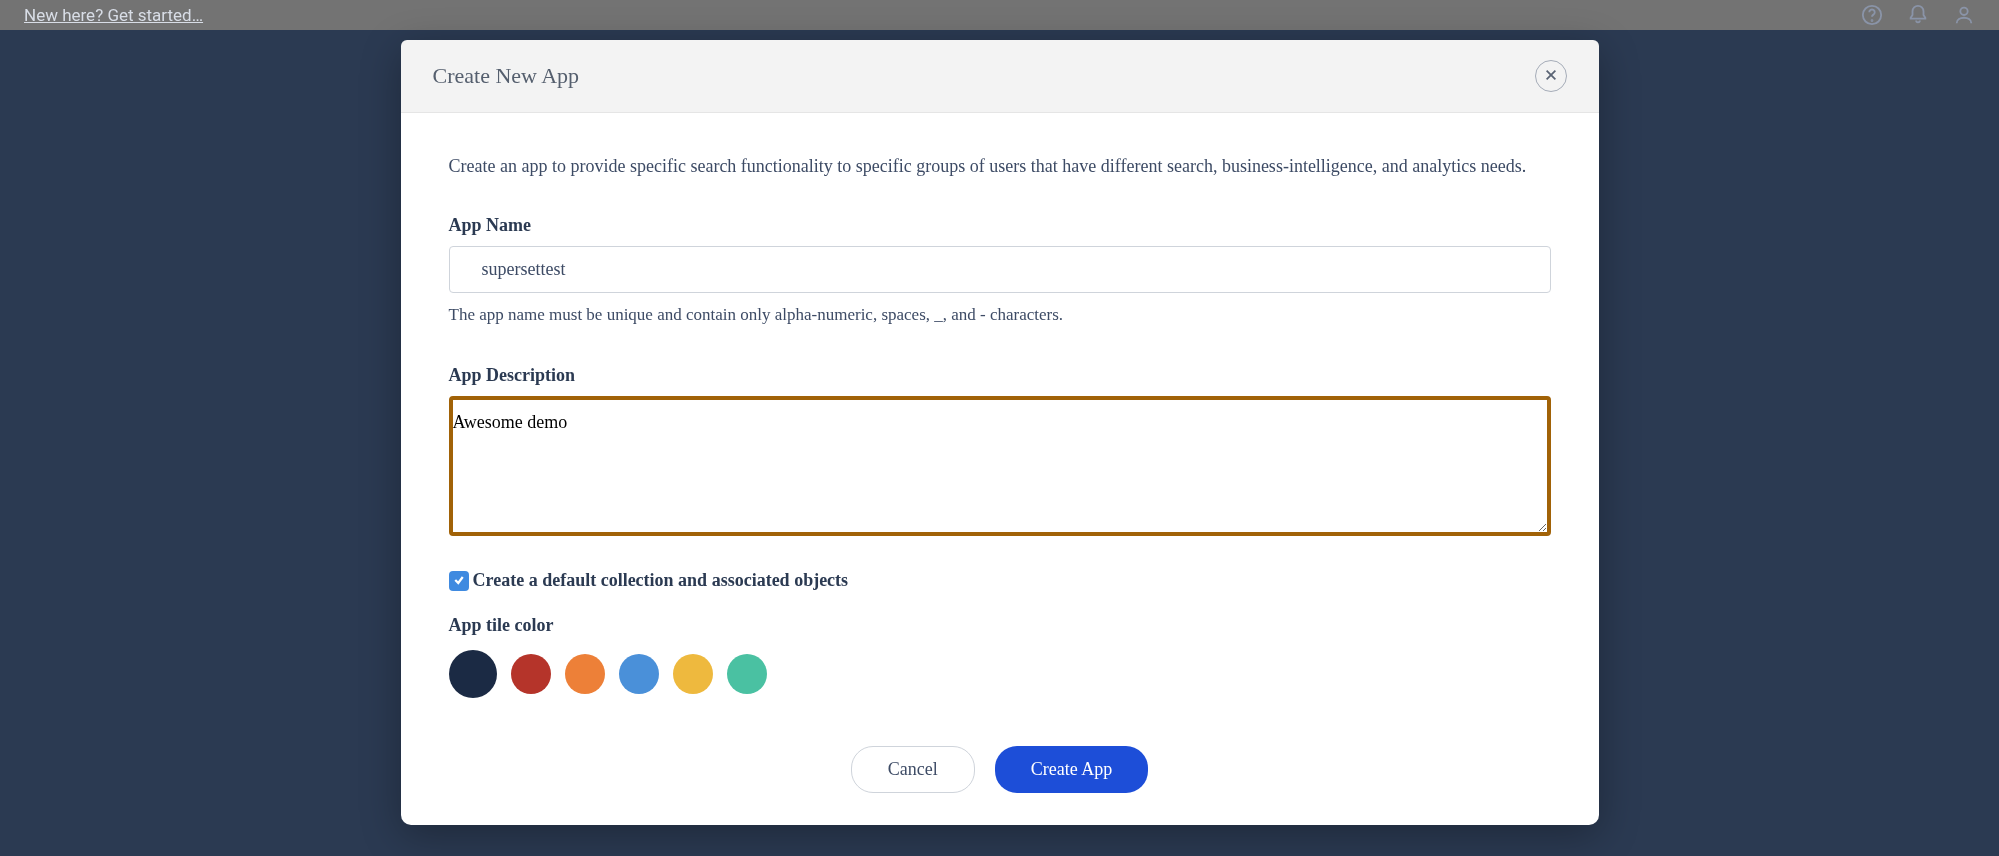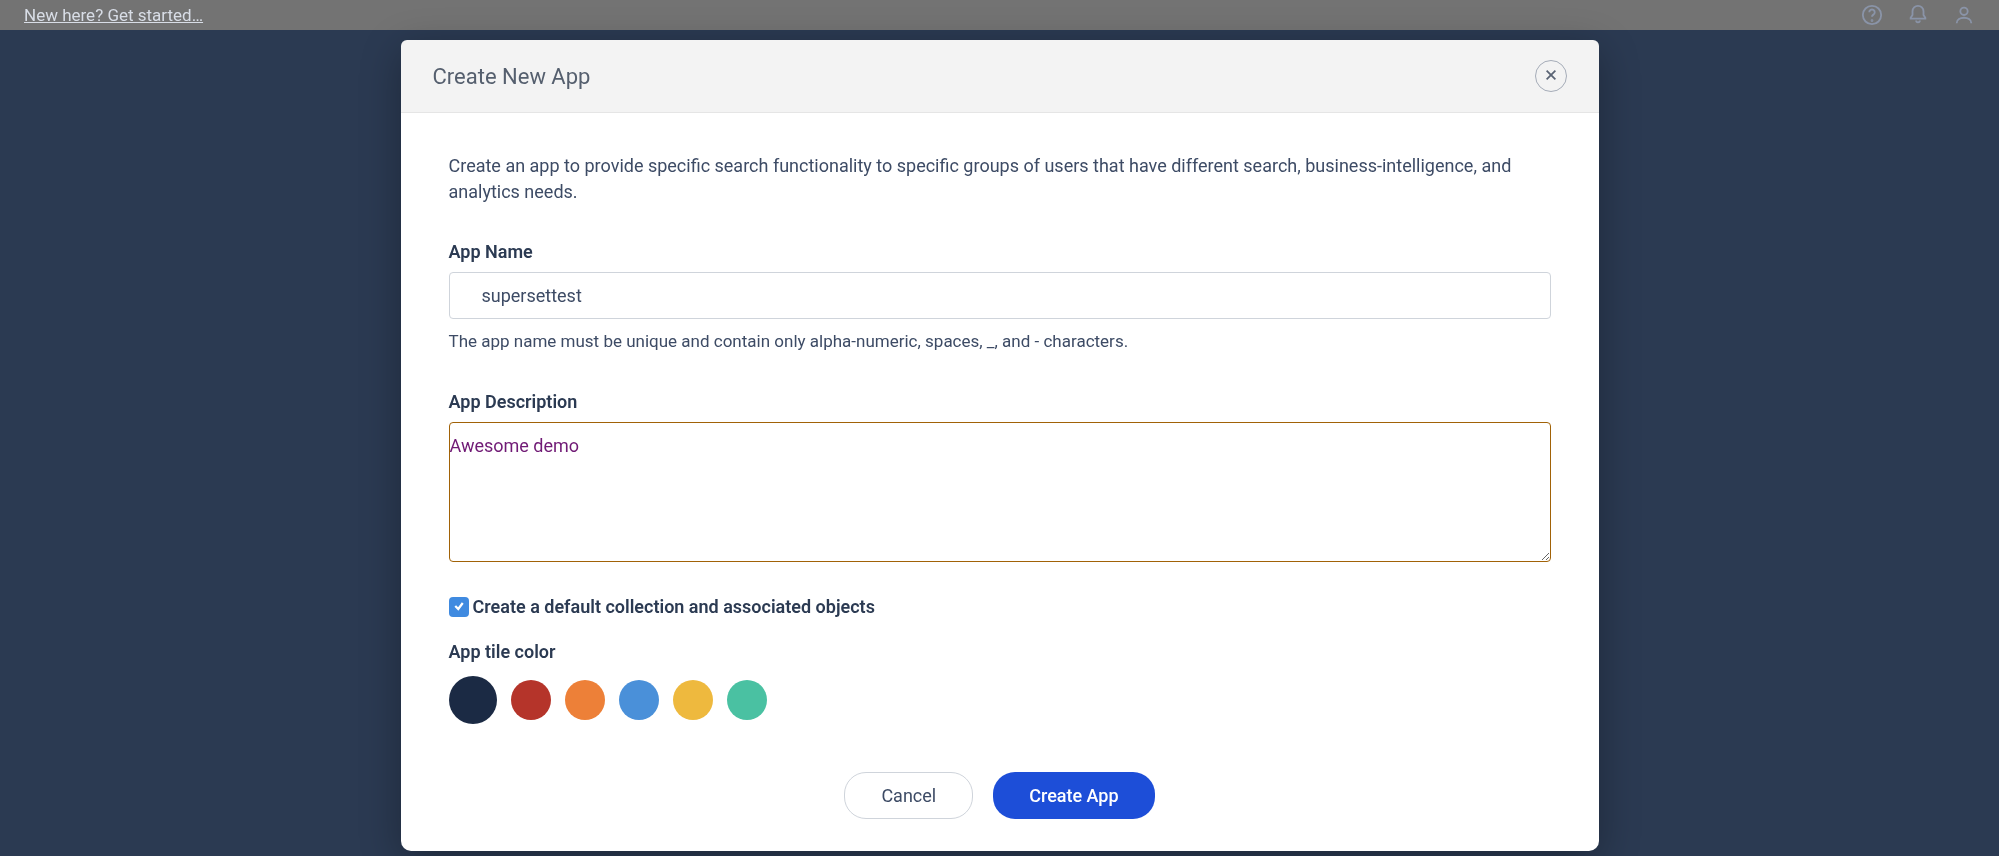--- a/index.html
+++ b/index.html
@@ -54,20 +54,21 @@
     }
     .modal {
       position: absolute;
       top: 40px;
       left: 50%;
       transform: translateX(-50%);
       width: 1198px;
       background: #ffffff;
       border-radius: 10px;
       box-shadow: 0 10px 40px rgba(0,0,0,0.3);
+      font-family: Liberation Serif, serif;
     }
     .modal-header {
       background: #f3f3f3;
       border-bottom: 1px solid #e5e5e5;
       padding: 20px 32px;
       display: flex;
       justify-content: space-between;
       align-items: center;
       border-radius: 6px 6px 0 0;
     }
@@ -120,22 +121,22 @@
     .help-text {
       font-size: 17px;
       color: #3d4b65;
       margin-top: 12px;
       margin-bottom: 40px;
     }
     .textarea-input {
       width: 100%;
       padding: 12px 0;
       font-size: 18px;
-      color: #701a75;
-      border: 1px solid #a16207;
+      color: #000000;
+      border: 4px solid #a16207;
       border-radius: 4px;
       font-family: inherit;
       resize: both;
       height: 140px;
     }
     .checkbox-row {
       display: flex;
       align-items: center;
       gap: 4px;
       margin-top: 30px;

